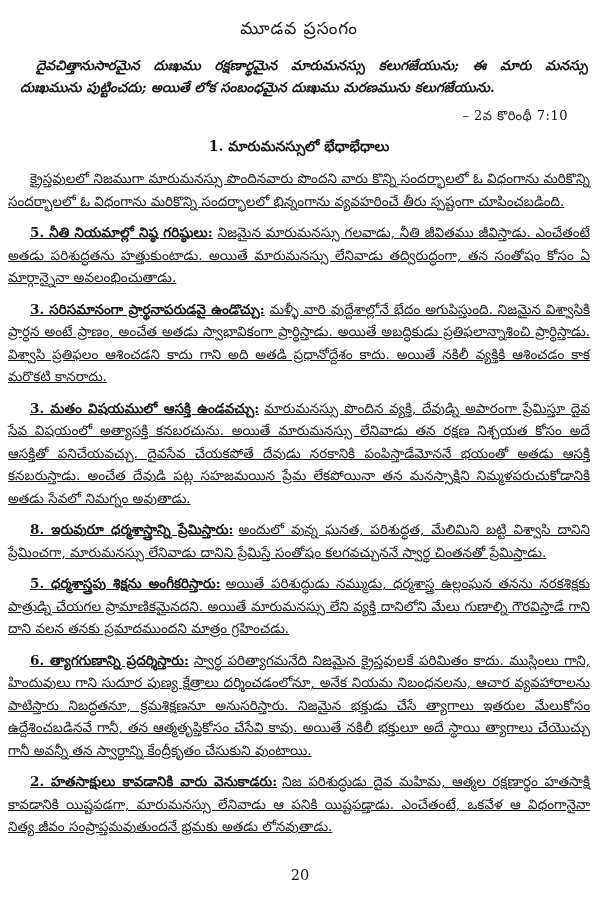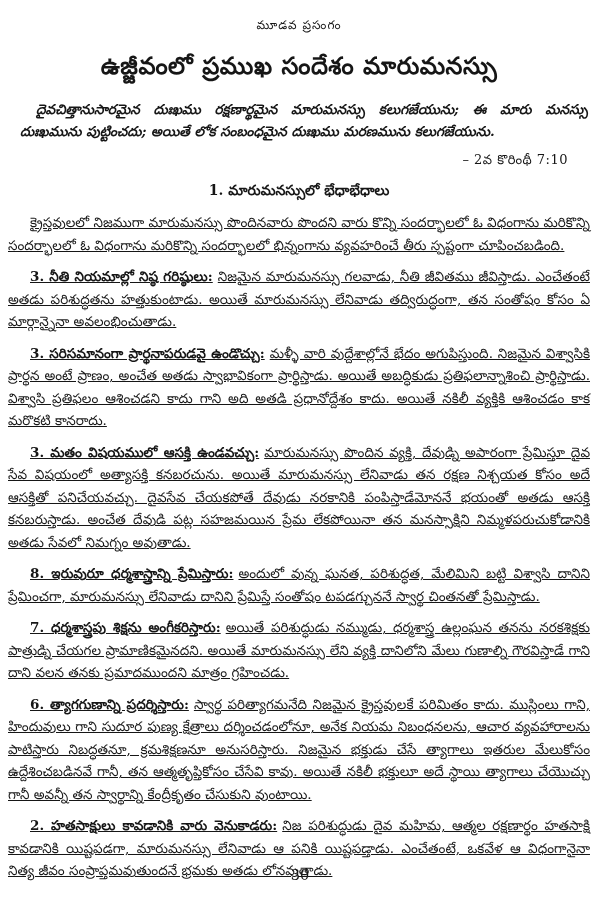--- a/index.html
+++ b/index.html
@@ -14,21 +14,21 @@
     margin: 0 auto;
     background: #ffffff;
     color: #161616;
     font-family: "DejaVu Serif", "Liberation Serif", serif;
     box-sizing: border-box;
     padding: 12px 10px 0 8px;
     overflow: hidden;
   }
   .kicker {
     text-align: center;
-    font-size: 12px;
+    font-size: 17px;
     font-weight: 500;
     margin-top: 6px;
     letter-spacing: 1px;
   }
   .main-title {
     text-align: center;
     font-size: 24px;
     font-weight: 700;
     margin: 16px 0 12px 0;
     letter-spacing: 0.5px;
@@ -76,39 +76,38 @@
     font-size: 14.5px;
   }
 </style>
 </head>
 <body>
 
 <div class="page">
 
   <div class="kicker">మూడవ ప్రసంగం</div>
 
-  <h1 class="main-title">ఉజ్జీవంలో ప్రముఖ సందేశం మారుమనస్సు</h1>
 
   <div class="epigraph">దైవచిత్తానుసారమైన దుఃఖము రక్షణార్థమైన మారుమనస్సు కలుగజేయును; ఈ మారు మనస్సు దుఃఖమును పుట్టించదు; అయితే లోక సంబంధమైన దుఃఖము మరణమును కలుగజేయును.</div>
 
   <div class="epigraph-ref">– 2వ కొరింథీ 7:10</div>
 
   <h2 class="section-heading">1. మారుమనస్సులో భేధాభేధాలు</h2>
 
   <p class="para">క్రైస్తవులలో నిజముగా మారుమనస్సు పొందినవారు పొందని వారు కొన్ని సందర్భాలలో ఓ విధంగాను మరికొన్ని సందర్భాలలో ఓ విధంగాను మరికొన్ని సందర్భాలలో భిన్నంగాను వ్యవహరించే తీరు స్పష్టంగా చూపించబడింది.</p>
 
-  <p class="para"><span class="lead">3. నీతి నియమాల్లో నిష్ఠ గరిష్ఠులు:</span><span>నిజమైన మారుమనస్సు గలవాడు, నీతి జీవితము జీవిస్తాడు. ఎంచేతంటే అతడు పరిశుద్ధతను హత్తుకుంటాడు. అయితే మారుమనస్సు లేనివాడు తద్విరుద్ధంగా, తన సంతోషం కోసం ఏ మార్గాన్నైనా అవలంభించుతాడు.</span></p>
+  <p class="para"><span class="lead">5. నీతి నియమాల్లో నిష్ఠ గరిష్ఠులు:</span><span>నిజమైన మారుమనస్సు గలవాడు, నీతి జీవితము జీవిస్తాడు. ఎంచేతంటే అతడు పరిశుద్ధతను హత్తుకుంటాడు. అయితే మారుమనస్సు లేనివాడు తద్విరుద్ధంగా, తన సంతోషం కోసం ఏ మార్గాన్నైనా అవలంభించుతాడు.</span></p>
 
   <p class="para"><span class="lead">3. సరిసమానంగా ప్రార్థనాపరుడవై ఉండొచ్చు:</span><span>మళ్ళీ వారి వుద్దేశాల్లోనే భేదం అగుపిస్తుంది. నిజమైన విశ్వాసికి ప్రార్థన అంటే ప్రాణం, అంచేత అతడు స్వాభావికంగా ప్రార్థిస్తాడు. అయితే అబద్ధికుడు ప్రతిఫలాన్నాశించి ప్రార్థిస్తాడు. విశ్వాసి ప్రతిఫలం ఆశించడని కాదు గాని అది అతడి ప్రధానోద్దేశం కాదు. అయితే నకిలీ వ్యక్తికి ఆశించడం కాక మరొకటి కానరాదు.</span></p>
 
   <p class="para"><span class="lead">3. మతం విషయములో ఆసక్తి ఉండవచ్చు:</span><span>మారుమనస్సు పొందిన వ్యక్తి, దేవుడ్ని అపారంగా ప్రేమిస్తూ దైవ సేవ విషయంలో అత్యాసక్తి కనబరచును. అయితే మారుమనస్సు లేనివాడు తన రక్షణ నిశ్చయత కోసం అదే ఆసక్తితో పనిచేయవచ్చు. దైవసేవ చేయకపోతే దేవుడు నరకానికి పంపిస్తాడేమోననే భయంతో అతడు ఆసక్తి కనబరుస్తాడు. అంచేత దేవుడి పట్ల సహజమయిన ప్రేమ లేకపోయినా తన మనస్సాక్షిని నిమ్మళపరుచుకోడానికి అతడు సేవలో నిమగ్నం అవుతాడు.</span></p>
 
-  <p class="para"><span class="lead">8. ఇరువురూ ధర్మశాస్త్రాన్ని ప్రేమిస్తారు:</span><span>అందులో వున్న ఘనత, పరిశుద్ధత, మేలిమిని బట్టి విశ్వాసి దానిని ప్రేమించగా, మారుమనస్సు లేనివాడు దానిని ప్రేమిస్తే సంతోషం టపడగ్చుననే స్వార్థ చింతనతో ప్రేమిస్తాడు.</span></p>
+  <p class="para"><span class="lead">8. ఇరువురూ ధర్మశాస్త్రాన్ని ప్రేమిస్తారు:</span><span>అందులో వున్న ఘనత, పరిశుద్ధత, మేలిమిని బట్టి విశ్వాసి దానిని ప్రేమించగా, మారుమనస్సు లేనివాడు దానిని ప్రేమిస్తే సంతోషం కలగవచ్చుననే స్వార్థ చింతనతో ప్రేమిస్తాడు.</span></p>
 
-  <p class="para"><span class="lead">7. ధర్మశాస్త్రపు శిక్షను అంగీకరిస్తారు:</span><span>అయితే పరిశుద్ధుడు నమ్ముడు, ధర్మశాస్త్ర ఉల్లంఘన తనను నరకశిక్షకు పాత్రుడ్ని చేయగల ప్రామాణికమైనదని. అయితే మారుమనస్సు లేని వ్యక్తి దానిలోని మేలు గుణాల్ని గౌరవిస్తాడే గాని దాని వలన తనకు ప్రమాదముందని మాత్రం గ్రహించడు.</span></p>
+  <p class="para"><span class="lead">5. ధర్మశాస్త్రపు శిక్షను అంగీకరిస్తారు:</span><span>అయితే పరిశుద్ధుడు నమ్ముడు, ధర్మశాస్త్ర ఉల్లంఘన తనను నరకశిక్షకు పాత్రుడ్ని చేయగల ప్రామాణికమైనదని. అయితే మారుమనస్సు లేని వ్యక్తి దానిలోని మేలు గుణాల్ని గౌరవిస్తాడే గాని దాని వలన తనకు ప్రమాదముందని మాత్రం గ్రహించడు.</span></p>
 
   <p class="para"><span class="lead">6. త్యాగగుణాన్ని ప్రదర్శిస్తారు:</span><span>స్వార్థ పరిత్యాగమనేది నిజమైన క్రైస్తవులకే పరిమితం కాదు. ముస్లింలు గాని, హిందువులు గాని సుదూర పుణ్య క్షేత్రాలు దర్శించడంలోనూ, అనేక నియమ నిబంధనలను, ఆచార వ్యవహారాలను పాటిస్తారు నిబద్ధతనూ, క్రమశిక్షణనూ అనుసరిస్తారు. నిజమైన భక్తుడు చేసే త్యాగాలు ఇతరుల మేలుకోసం ఉద్దేశించబడినవే గానీ, తన ఆత్మతృప్తికోసం చేసేవి కావు. అయితే నకిలీ భక్తులూ అదే స్థాయి త్యాగాలు చేయొచ్చు గానీ అవన్నీ తన స్వార్థాన్ని కేంద్రీకృతం చేసుకుని వుంటాయి.</span></p>
 
   <p class="para"><span class="lead">2. హతసాక్షులు కావడానికి వారు వెనుకాడరు:</span><span>నిజ పరిశుద్ధుడు దైవ మహిమ, ఆత్మల రక్షణార్థం హతసాక్షి కావడానికి యిష్టపడగా, మారుమనస్సు లేనివాడు ఆ పనికి యిష్టపడ్తాడు. ఎంచేతంటే, ఒకవేళ ఆ విధంగానైనా నిత్య జీవం సంప్రాప్తమవుతుందనే భ్రమకు అతడు లోనవుతాడు.</span></p>
 
-  <div class="page-number">30</div>
+  <div class="page-number">20</div>
 
 </div>
 
 </body></html>

